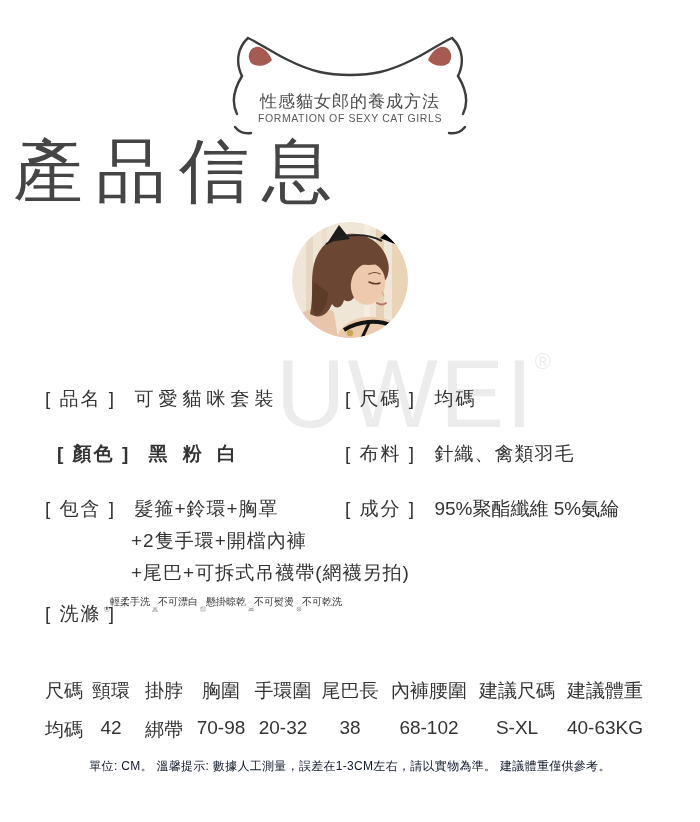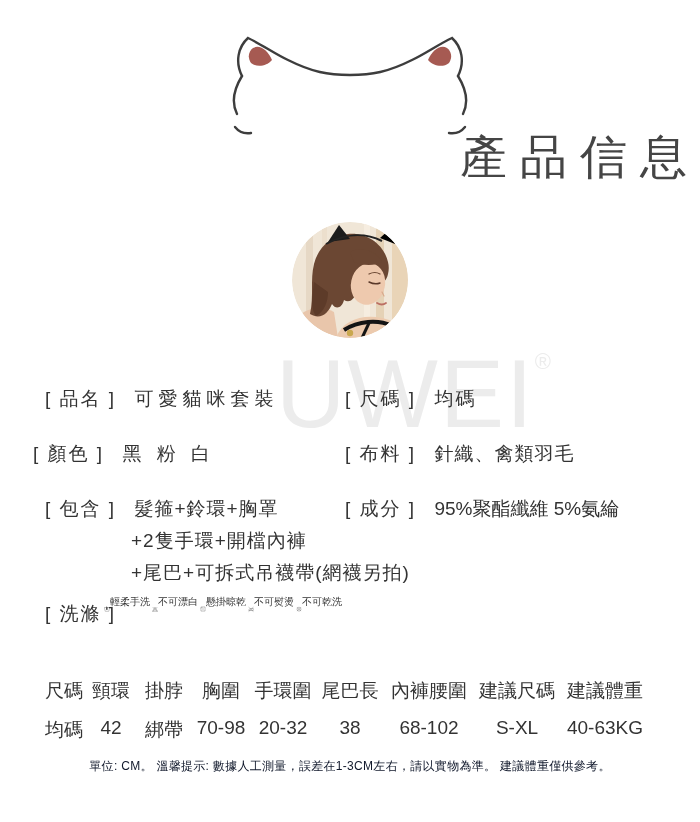--- a/index.html
+++ b/index.html
@@ -7,22 +7,22 @@
     position:relative;width:700px;height:822px;background:#ffffff;overflow:hidden;
     font-family:"Liberation Sans","DejaVu Sans",sans-serif;color:#333;
   }
   
   .ears-svg{position:absolute;left:230px;top:34px;width:240px;height:110px;}
   .tagline-zh{position:absolute;left:0;top:90px;width:100%;text-align:center;
     font-size:17px;color:#4c4c4c;letter-spacing:1px;}
   .tagline-en{position:absolute;left:0;top:112px;width:100%;text-align:center;
     font-size:10.5px;color:#5a5a5a;letter-spacing:.6px;}
   
-  .big-title{position:absolute;left:0;top:128px;width:100%;margin:0;text-align:right;
-    font-size:47px;font-weight:500;color:#454545;letter-spacing:13px;text-indent:13px;line-height:1.25;}
+  .big-title{position:absolute;left:0;top:128px;width:100%;margin:0;text-align:left;
+    font-size:70px;font-weight:500;color:#454545;letter-spacing:13px;text-indent:13px;line-height:1.25;}
   
   .avatar{position:absolute;left:292px;top:222px;width:116px;height:116px;border-radius:50%;
     overflow:hidden;}
   
   .watermark{position:absolute;left:276px;top:346px;z-index:0;color:#ececec;
     font-size:96px;line-height:1;letter-spacing:2px;user-select:none;}
   .watermark sup{font-size:22px;vertical-align:58px;letter-spacing:0;}
   
   .drow{position:absolute;z-index:1;font-size:19px;white-space:nowrap;}
   .lbl{letter-spacing:2px;color:#333;}
@@ -58,20 +58,22 @@
       <path d="M5,93 C9,98 15,100 21,99"></path>
       <path d="M235,93 C231,98 225,100 219,99"></path>
     </g>
     <g fill="#a65a52">
       <path d="M23,14 C30,10 38,17 42,26 C37,32 27,34 21,29 C17,23 19,17 23,14 Z"></path>
     </g>
     <g fill="#a65a52">
       <path d="M217,14 C210,10 202,17 198,26 C203,32 213,34 219,29 C223,23 221,17 217,14 Z"></path>
     </g>
   </svg>
+  <div class="tagline-zh">性感貓女郎的養成方法</div>
+  <div class="tagline-en">FORMATION OF SEXY CAT GIRLS</div>
 
   <h1 class="big-title">產品信息</h1>
 
   <div class="avatar">
     <svg viewBox="0 0 116 116" width="116" height="116">
       <defs>
           <clipPath id="cp">
             <circle cx="58" cy="58" r="58"></circle>
           </clipPath>
         </defs>
@@ -101,21 +103,21 @@
       </g>
     </svg>
   </div>
 
   <div class="watermark"><span>UWEI</span><sup>®</sup></div>
 
   <div class="drow" style="left:45px;top:386px;">
     <span class="lbl">[ 品名 ]</span>
     <span class="val ls5">可愛貓咪套裝</span>
   </div>
-  <div class="drow" style="left:33px;top:441px;">
+  <div class="drow" style="left:57px;top:441px;font-weight:bold;">
     <span class="lbl">[ 顏色 ]</span>
     <span class="val ls5">黑 粉 白</span>
   </div>
   <div class="drow" style="left:45px;top:496px;">
     <span class="lbl">[ 包含 ]</span>
     <span class="val ls1">髮箍+鈴環+胸罩</span>
   </div>
   <div class="inc-line ls1" style="left:131px;top:528px;">+2隻手環+開檔內褲</div>
   <div class="inc-line ls1" style="left:131px;top:560px;">+尾巴+可拆式吊襪帶(網襪另拍)</div>
   <div class="drow" style="left:45px;top:601px;">

